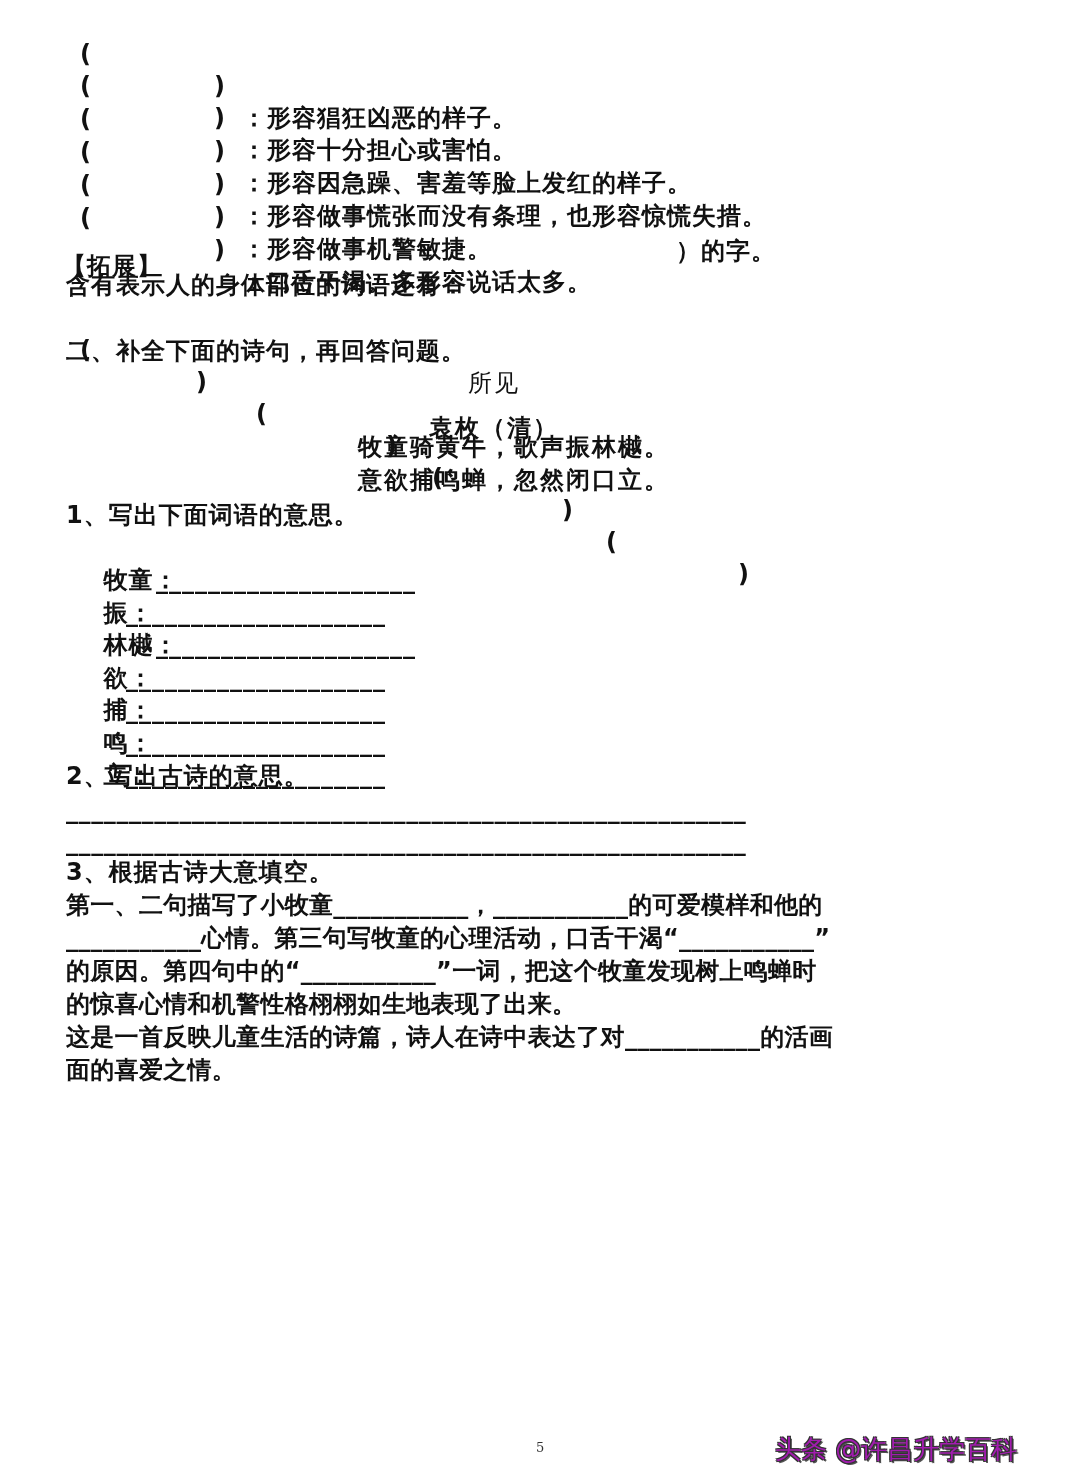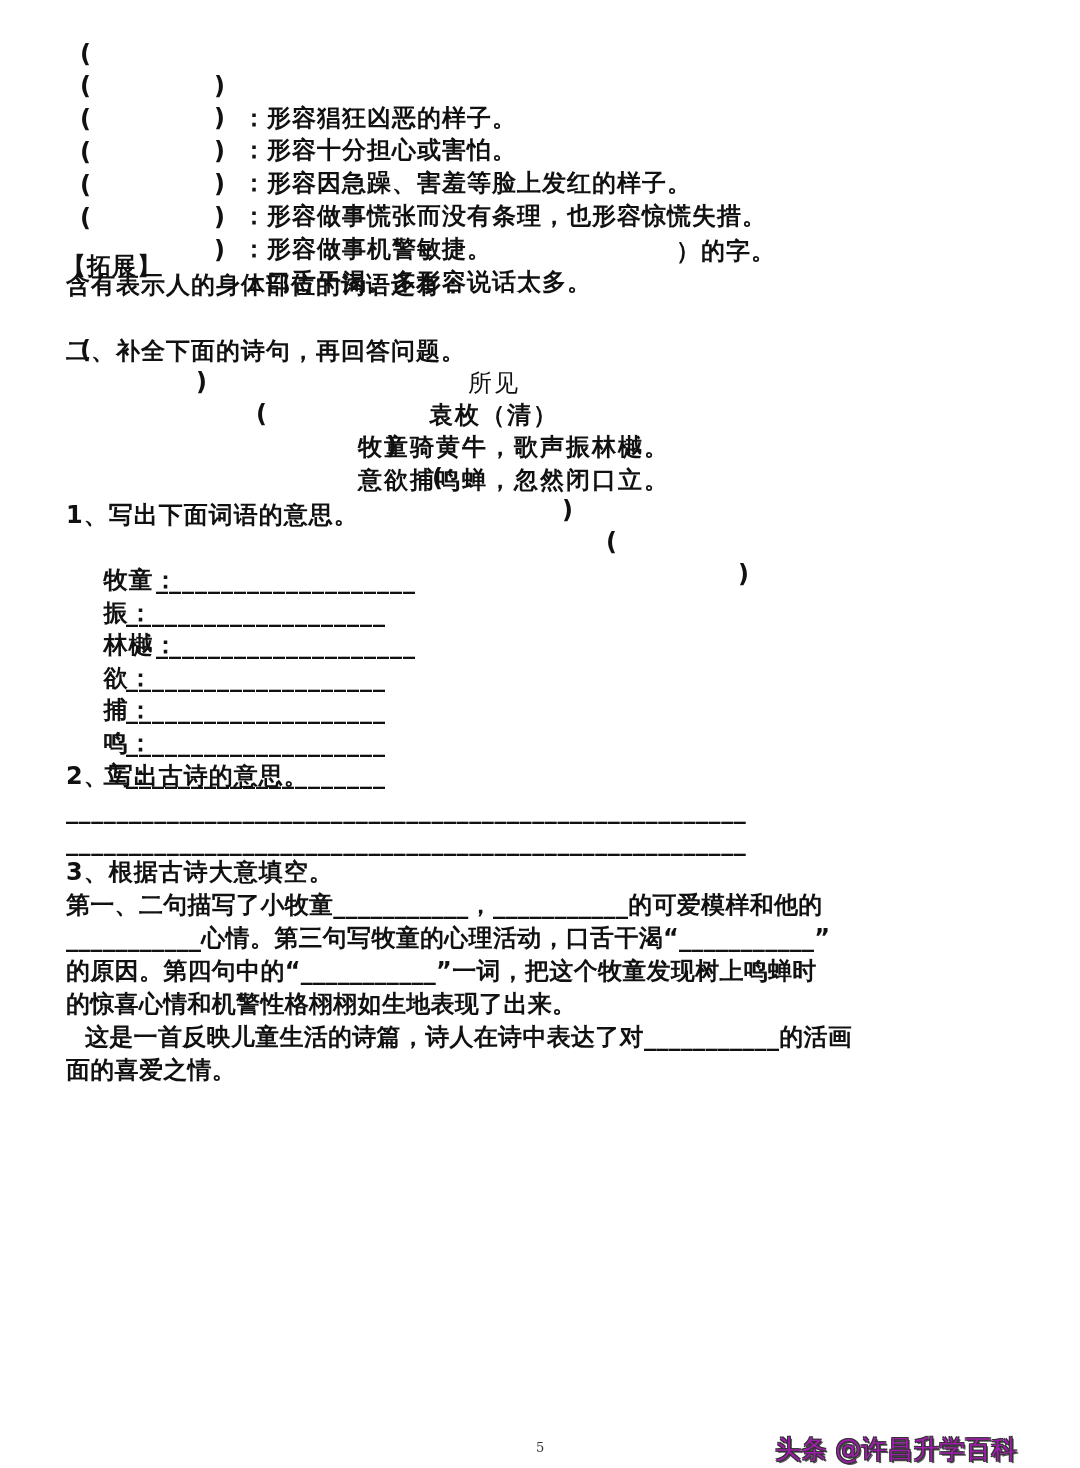--- a/index.html
+++ b/index.html
@@ -75,21 +75,21 @@
     <span style="left:320px;">)</span>
     <span style="left:366px;">(</span>
     <span style="left:496px;">)</span>
     <span style="left:540px;">(</span>
     <span style="left:672px;">)</span>
   </div>
 
   <div class="line" style="top:335px;">二、补全下面的诗句，再回答问题。</div>
 
   <div class="center" style="top:367px;">所见</div>
-  <div class="center bold" style="top:399px;">袁枚（清）</div>
+  <div class="center bold" style="top:412px;">袁枚（清）</div>
   <div class="center bold" style="top:431px; left:20px;">牧童骑黄牛，歌声振林樾。</div>
   <div class="center bold" style="top:464px; left:20px;">意欲捕鸣蝉，忽然闭口立。</div>
 
   <div class="line" style="top:499px;">1、写出下面词语的意思。</div>
   <div class="line" style="top:532px;">
     <span>牧童：</span><span class="dash" style="position:absolute;left:90px;">____________________</span>
   </div>
   <div class="line" style="top:565px;">
     <span>振：</span><span class="dash" style="position:absolute;left:60px;">____________________</span>
   </div>
@@ -111,18 +111,18 @@
 
   <div class="line" style="top:760px;">2、写出古诗的意思。</div>
   <div class="line dash" style="top:794px; letter-spacing:0.6px;">______________________________________________________</div>
   <div class="line dash" style="top:826px; letter-spacing:0.6px;">______________________________________________________</div>
 
   <div class="line" style="top:856px;">3、根据古诗大意填空。</div>
   <div class="line" style="top:889px; letter-spacing:0.3px;">第一、二句描写了小牧童___________，___________的可爱模样和他的</div>
   <div class="line" style="top:922px; letter-spacing:0.3px;">___________心情。第三句写牧童的心理活动，口舌干渴“___________”</div>
   <div class="line" style="top:955px; letter-spacing:0.3px;">的原因。第四句中的“___________”一词，把这个牧童发现树上鸣蝉时</div>
   <div class="line" style="top:988px; letter-spacing:0.3px;">的惊喜心情和机警性格栩栩如生地表现了出来。</div>
-  <div class="line" style="top:1021px; letter-spacing:0.3px;margin-left:19px;">这是一首反映儿童生活的诗篇，诗人在诗中表达了对___________的活画</div>
+  <div class="line" style="top:1021px; letter-spacing:0.3px;">这是一首反映儿童生活的诗篇，诗人在诗中表达了对___________的活画</div>
   <div class="line" style="top:1054px; letter-spacing:0.3px;">面的喜爱之情。</div>
 
   <div class="page-num">5</div>
   <div class="watermark">头条 @许昌升学百科</div>
 </div>
 
 </body></html>

